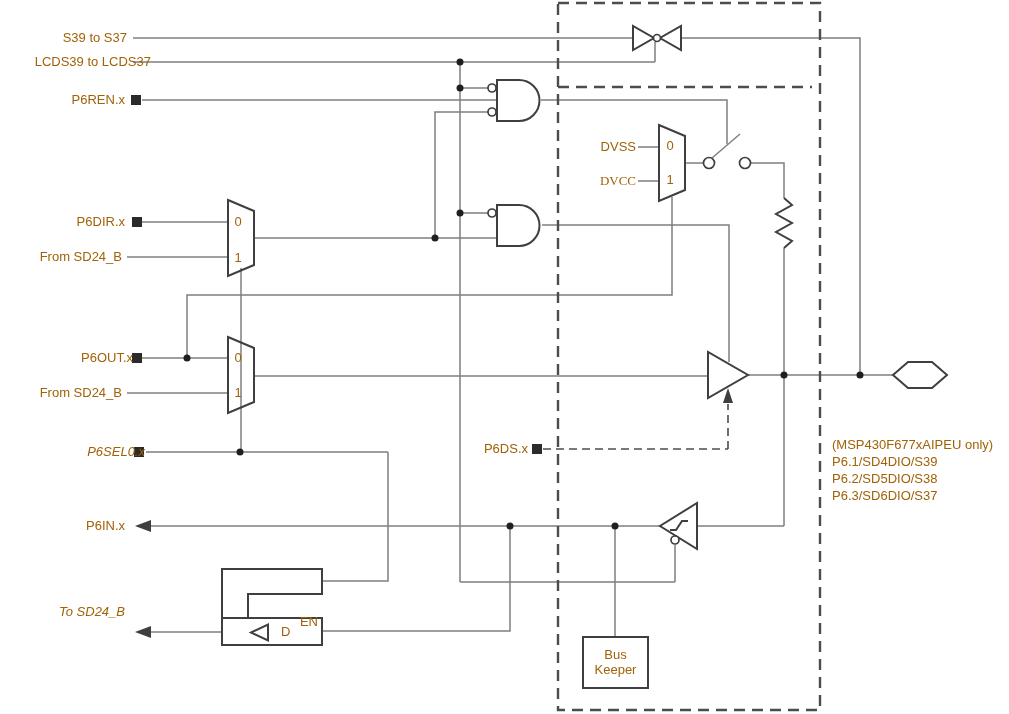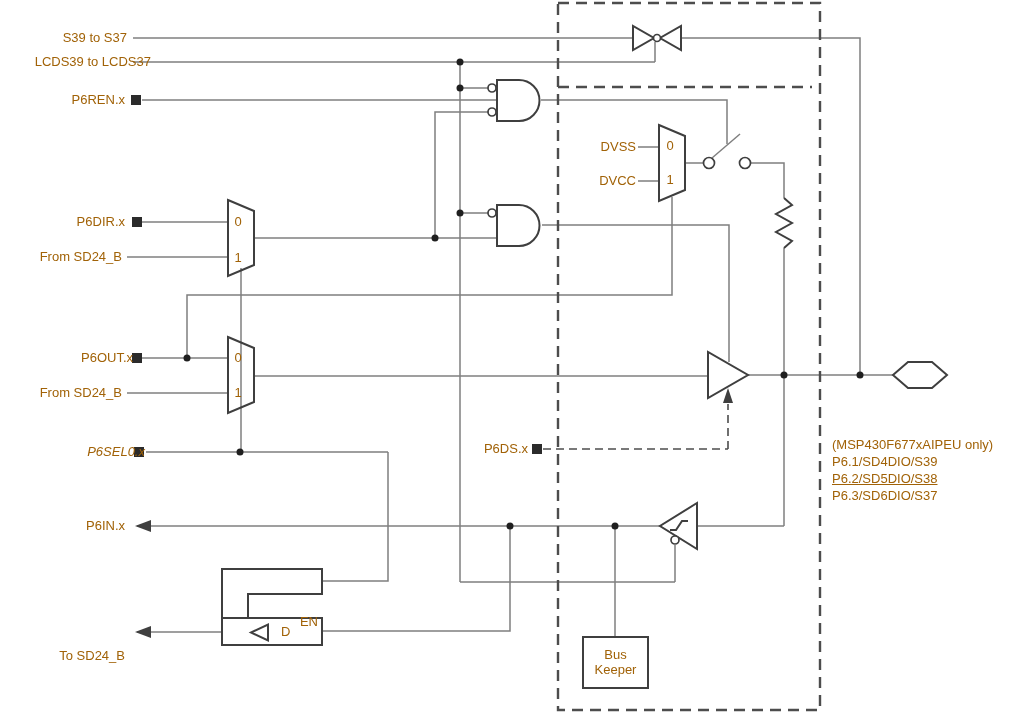--- a/index.html
+++ b/index.html
@@ -130,38 +130,38 @@
 
   <div class="lbl r" style="left:0;width:127px;top:30px;">S39 to S37</div>
   <div class="lbl r" style="left:0;width:127px;top:54px;margin-left:24px;">LCDS39 to LCDS37</div>
   <div class="lbl r" style="left:0;width:125px;top:92px;">P6REN.x</div>
   <div class="lbl r" style="left:0;width:125px;top:214px;">P6DIR.x</div>
   <div class="lbl r" style="left:0;width:122px;top:249px;">From SD24_B</div>
   <div class="lbl r" style="left:0;width:125px;top:350px;margin-left:8px;">P6OUT.x</div>
   <div class="lbl r" style="left:0;width:122px;top:385px;">From SD24_B</div>
   <div class="lbl r" style="left:16px;width:129px;top:444px;font-style:italic;">P6SEL0.x</div>
   <div class="lbl r" style="left:0;width:125px;top:518px;">P6IN.x</div>
-  <div class="lbl r" style="left:0;width:125px;top:648px;">To SD24_B</div>
+  <div class="lbl r" style="left:0;width:125px;top:604px;font-style:italic;">To SD24_B</div>
   <div class="lbl r" style="left:400px;width:128px;top:441px;">P6DS.x</div>
   <div class="lbl r" style="left:580px;width:56px;top:139px;">DVSS</div>
-  <div class="lbl r" style="left:580px;width:56px;top:173px;">DVCC</div>
+  <div class="lbl r" style="left:580px;width:56px;top:173px;font-family:Liberation Serif, serif;">DVCC</div>
 
   <div class="lbl c" style="left:231px;width:14px;top:214px;">0</div>
   <div class="lbl c" style="left:231px;width:14px;top:250px;">1</div>
   <div class="lbl c" style="left:231px;width:14px;top:350px;">0</div>
   <div class="lbl c" style="left:231px;width:14px;top:385px;">1</div>
   <div class="lbl c" style="left:663px;width:14px;top:138px;">0</div>
   <div class="lbl c" style="left:663px;width:14px;top:172px;">1</div>
 
   <div class="lbl r" style="left:244px;width:74px;top:574px;margin-top:40px;">EN</div>
   <div class="lbl" style="left:281px;top:624px;">D</div>
 
   <div class="lbl c" style="left:583px;width:65px;top:647px;text-align:center;">
     <span>Bus</span><br>
     <span>Keeper</span>
   </div>
 
   <div class="lbl note" style="left:832px;top:437px;">(MSP430F677xAIPEU only)</div>
   <div class="lbl note" style="left:832px;top:454px;">P6.1/SD4DIO/S39</div>
-  <div class="lbl note" style="left:832px;top:471px;text-decoration:underline;">P6.2/SD5DIO/S38</div>
+  <div class="lbl note" style="left:832px;top:471px;">P6.2/SD5DIO/S38</div>
   <div class="lbl note" style="left:832px;top:488px;">P6.3/SD6DIO/S37</div>
 
 </div>
 
 </body></html>

